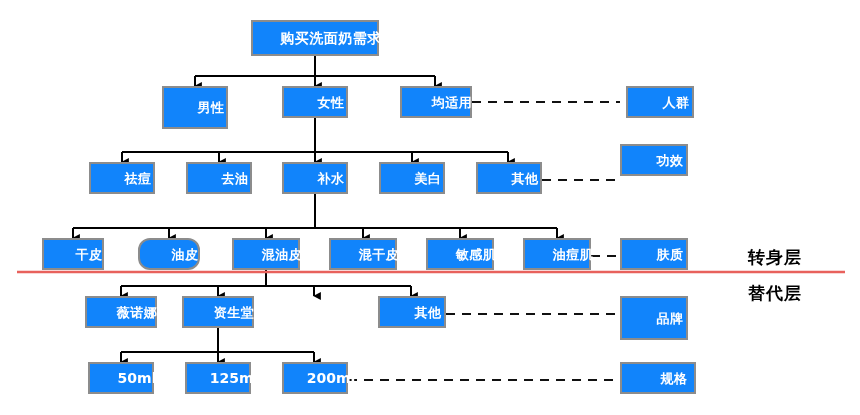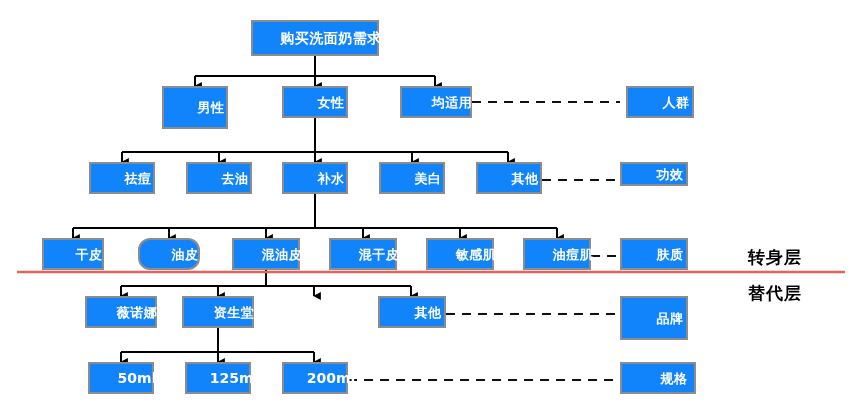--- a/index.html
+++ b/index.html
@@ -153,21 +153,21 @@
   </div>
   <div class="node" style="left:282px; top:162px; width:66px; height:32px;">
     <span>补水</span>
   </div>
   <div class="node" style="left:379px; top:162px; width:66px; height:32px;">
     <span>美白</span>
   </div>
   <div class="node" style="left:476px; top:162px; width:66px; height:32px;">
     <span>其他</span>
   </div>
-  <div class="node" style="left:620px; top:162px; width:68px; height:24px;">
+  <div class="node" style="left:620px; top:144px; width:68px; height:32px;">
     <span>功效</span>
   </div>
 
   <div class="node" style="left:42px; top:238px; width:62px; height:32px;">
     <span>干皮</span>
   </div>
   <div class="node" style="left:138px; top:238px; width:62px; height:32px;border-radius:12px;">
     <span>油皮</span>
   </div>
   <div class="node" style="left:232px; top:238px; width:68px; height:32px;text-align:right;">

